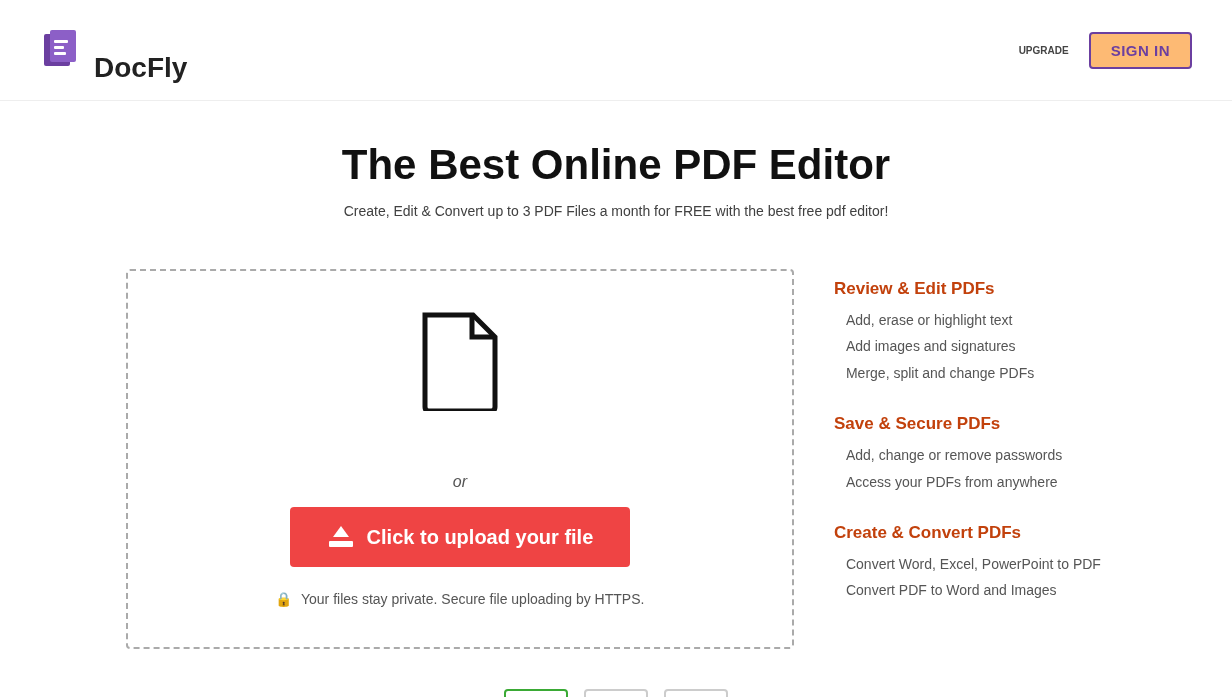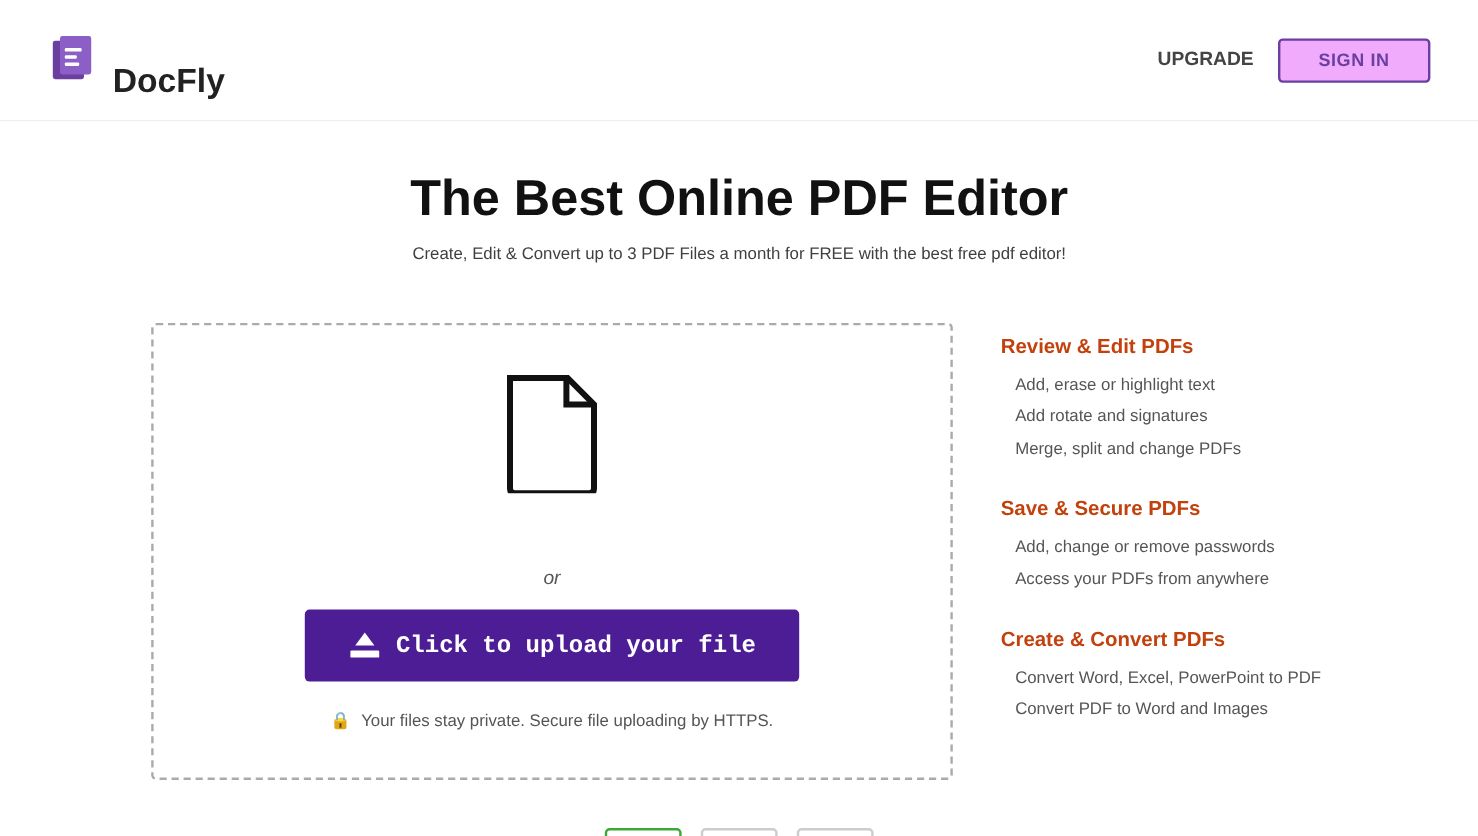--- a/index.html
+++ b/index.html
@@ -32,33 +32,33 @@
       font-weight: 700;
       color: #222;
       margin-top: 36px;
     }
     .header-nav {
       display: flex;
       align-items: center;
       gap: 20px;
     }
     .upgrade-link {
-      font-size: 16px;
+      font-size: 10px;
       font-weight: 600;
       color: #444;
       text-decoration: none;
       cursor: pointer;
     }
     .signin-btn {
       font-size: 15px;
       font-weight: 700;
       color: #6b3fa0;
       border: 2px solid #6b3fa0;
-      background: #f0abfc;
-      padding: 8px 32px;
+      background: #fdba74;
+      padding: 8px 20px;
       border-radius: 4px;
       cursor: pointer;
       letter-spacing: 0.5px;
     }
 
     
     .hero {
       text-align: center;
       padding: 40px 20px 20px;
     }
@@ -108,34 +108,33 @@
       margin-bottom: 16px;
     }
     .or-text {
       font-size: 16px;
       color: #555;
       margin-bottom: 16px;
       font-style: italic;
       margin-top: 38px;
     }
     .upload-btn {
-      background: #4c1d95;
+      background: #ef4444;
       color: #fff;
       border: none;
       padding: 16px 36px;
       font-size: 20px;
       font-weight: 600;
       border-radius: 4px;
       cursor: pointer;
       display: flex;
       align-items: center;
       gap: 12px;
       min-width: 340px;
       justify-content: center;
-      font-family: Liberation Mono, monospace;
     }
     .secure-text {
       margin-top: 24px;
       font-size: 14px;
       color: #555;
       display: flex;
       align-items: center;
       gap: 8px;
     }
 
@@ -240,21 +239,21 @@
     <div class="secure-text">
       <span>🔒</span>
       <span>Your files stay private. Secure file uploading by HTTPS.</span>
     </div>
   </div>
 
   <aside class="features-panel">
     <div class="feature-section">
       <div class="feature-section-title">Review &amp; Edit PDFs</div>
       <div class="feature-item">Add, erase or highlight text</div>
-      <div class="feature-item">Add rotate and signatures</div>
+      <div class="feature-item">Add images and signatures</div>
       <div class="feature-item">Merge, split and change PDFs</div>
     </div>
     <div class="feature-section">
       <div class="feature-section-title">Save &amp; Secure PDFs</div>
       <div class="feature-item">Add, change or remove passwords</div>
       <div class="feature-item">Access your PDFs from anywhere</div>
     </div>
     <div class="feature-section">
       <div class="feature-section-title">Create &amp; Convert PDFs</div>
       <div class="feature-item">Convert Word, Excel, PowerPoint to PDF</div>

